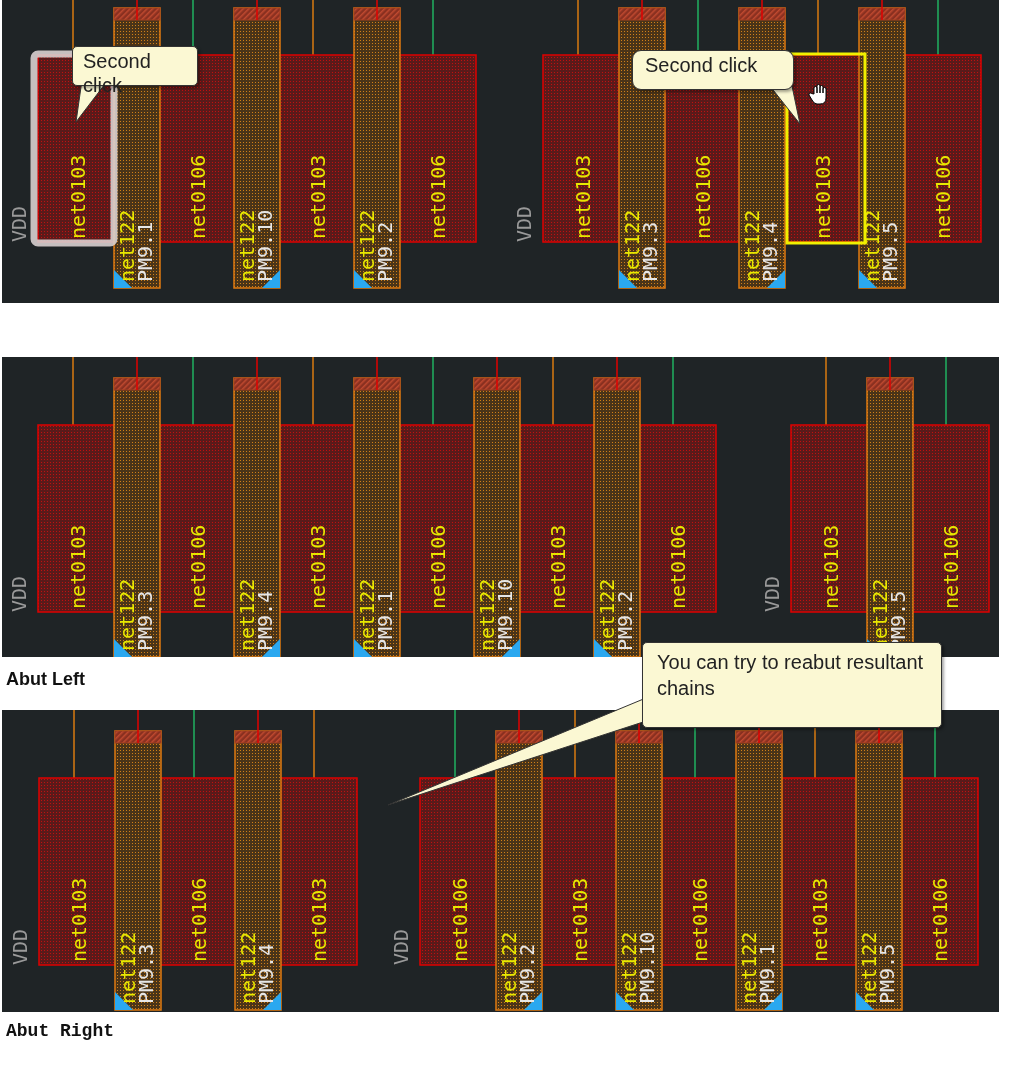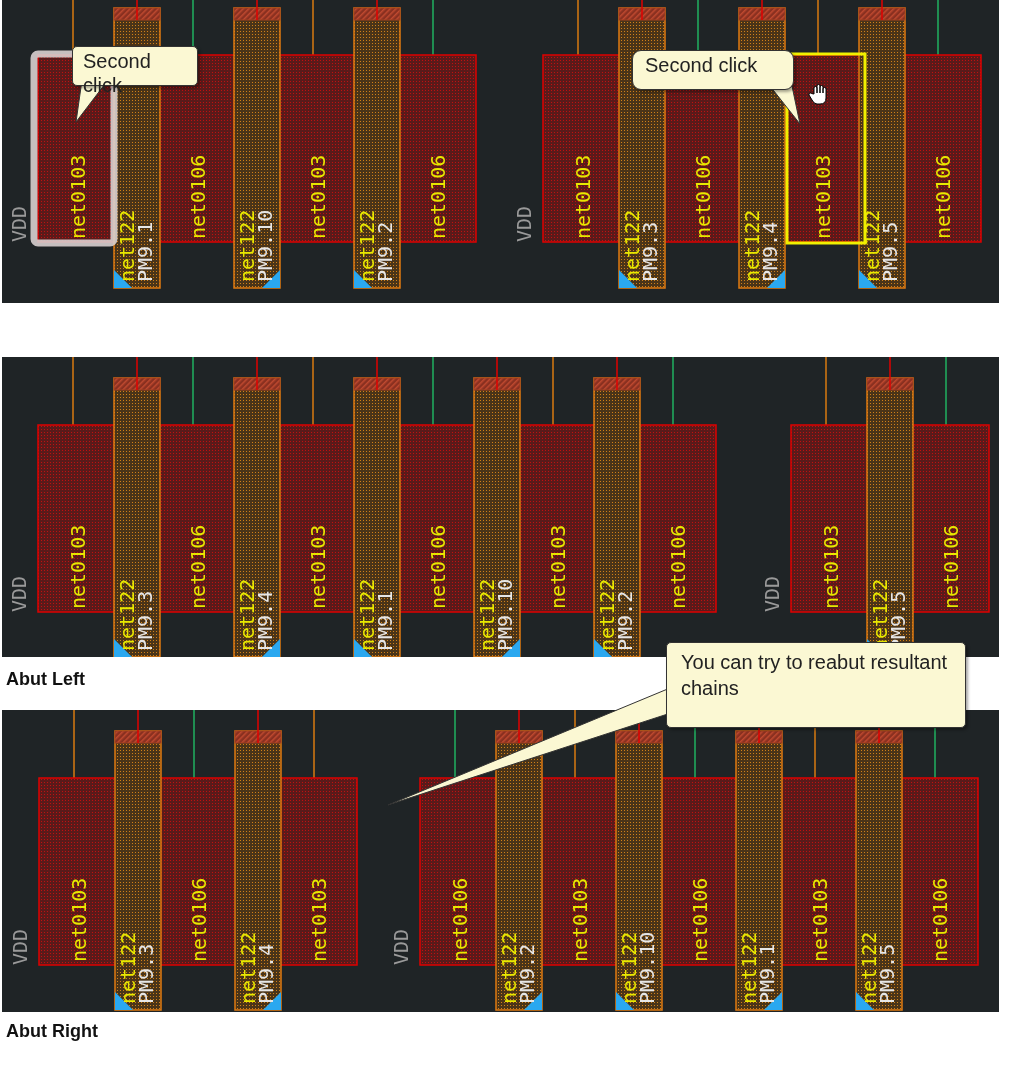--- a/index.html
+++ b/index.html
@@ -287,21 +287,21 @@
         <text x="0" y="0" fill="#e8e800" font-size="20" font-family="&quot;DejaVu Sans Mono&quot;, monospace" transform="translate(874,294) rotate(-90)">net122</text>
         <text x="0" y="0" fill="#e6e6e6" font-size="20" font-family="&quot;DejaVu Sans Mono&quot;, monospace" transform="translate(892,294) rotate(-90)">PM9.5</text>
         <text x="0" y="0" fill="#e8e800" font-size="20" font-family="&quot;DejaVu Sans Mono&quot;, monospace" transform="translate(465,252) rotate(-90)">net0106</text>
         <text x="0" y="0" fill="#e8e800" font-size="20" font-family="&quot;DejaVu Sans Mono&quot;, monospace" transform="translate(585,252) rotate(-90)">net0103</text>
         <text x="0" y="0" fill="#e8e800" font-size="20" font-family="&quot;DejaVu Sans Mono&quot;, monospace" transform="translate(705,252) rotate(-90)">net0106</text>
         <text x="0" y="0" fill="#e8e800" font-size="20" font-family="&quot;DejaVu Sans Mono&quot;, monospace" transform="translate(825,252) rotate(-90)">net0103</text>
         <text x="0" y="0" fill="#e8e800" font-size="20" font-family="&quot;DejaVu Sans Mono&quot;, monospace" transform="translate(945,252) rotate(-90)">net0106</text>
       </g>
     </svg>
 </div>
-<div class="caption" style="top:1021px;">Abut Right</div>
+<div class="caption" style="top:1021px;font-family:Liberation Mono, monospace;">Abut Right</div>
 
 <svg class="tail" style="left:380px; top:560px;" width="320" height="250">
   <polygon points="386,84 400,84 390,30" fill="#fbf8d3" stroke="#333" stroke-width="1"></polygon>
   <polygon points="290,128 300,150 8,245" fill="#fbf8d3" stroke="#333" stroke-width="1"></polygon>
 </svg>
-<div class="callout" style="left:666px; top:642px; width:270px; height:72px; padding:6px 14px; line-height:26px;">
+<div class="callout" style="left:642px; top:642px; width:270px; height:72px; padding:6px 14px; line-height:26px;">
   <span>You can try to reabut resultant chains</span>
 </div>
 
 </body></html>

